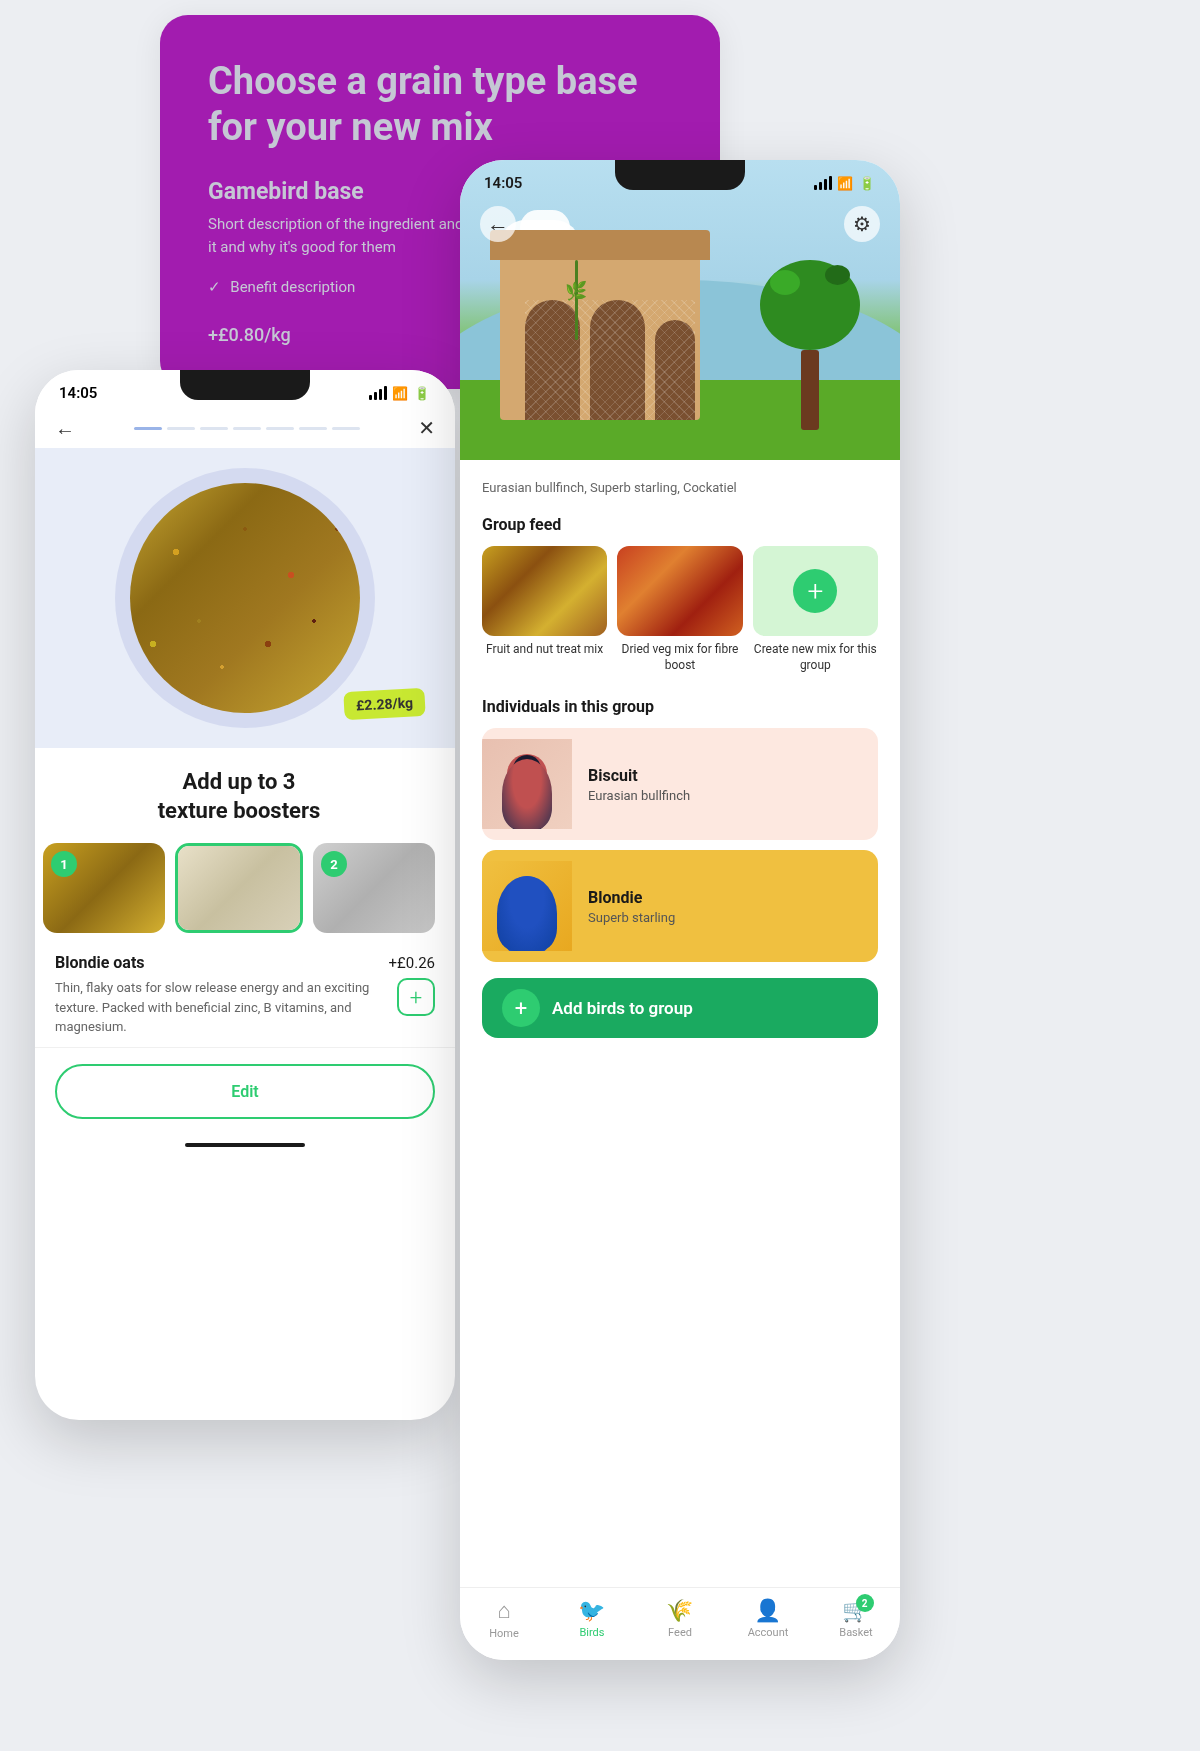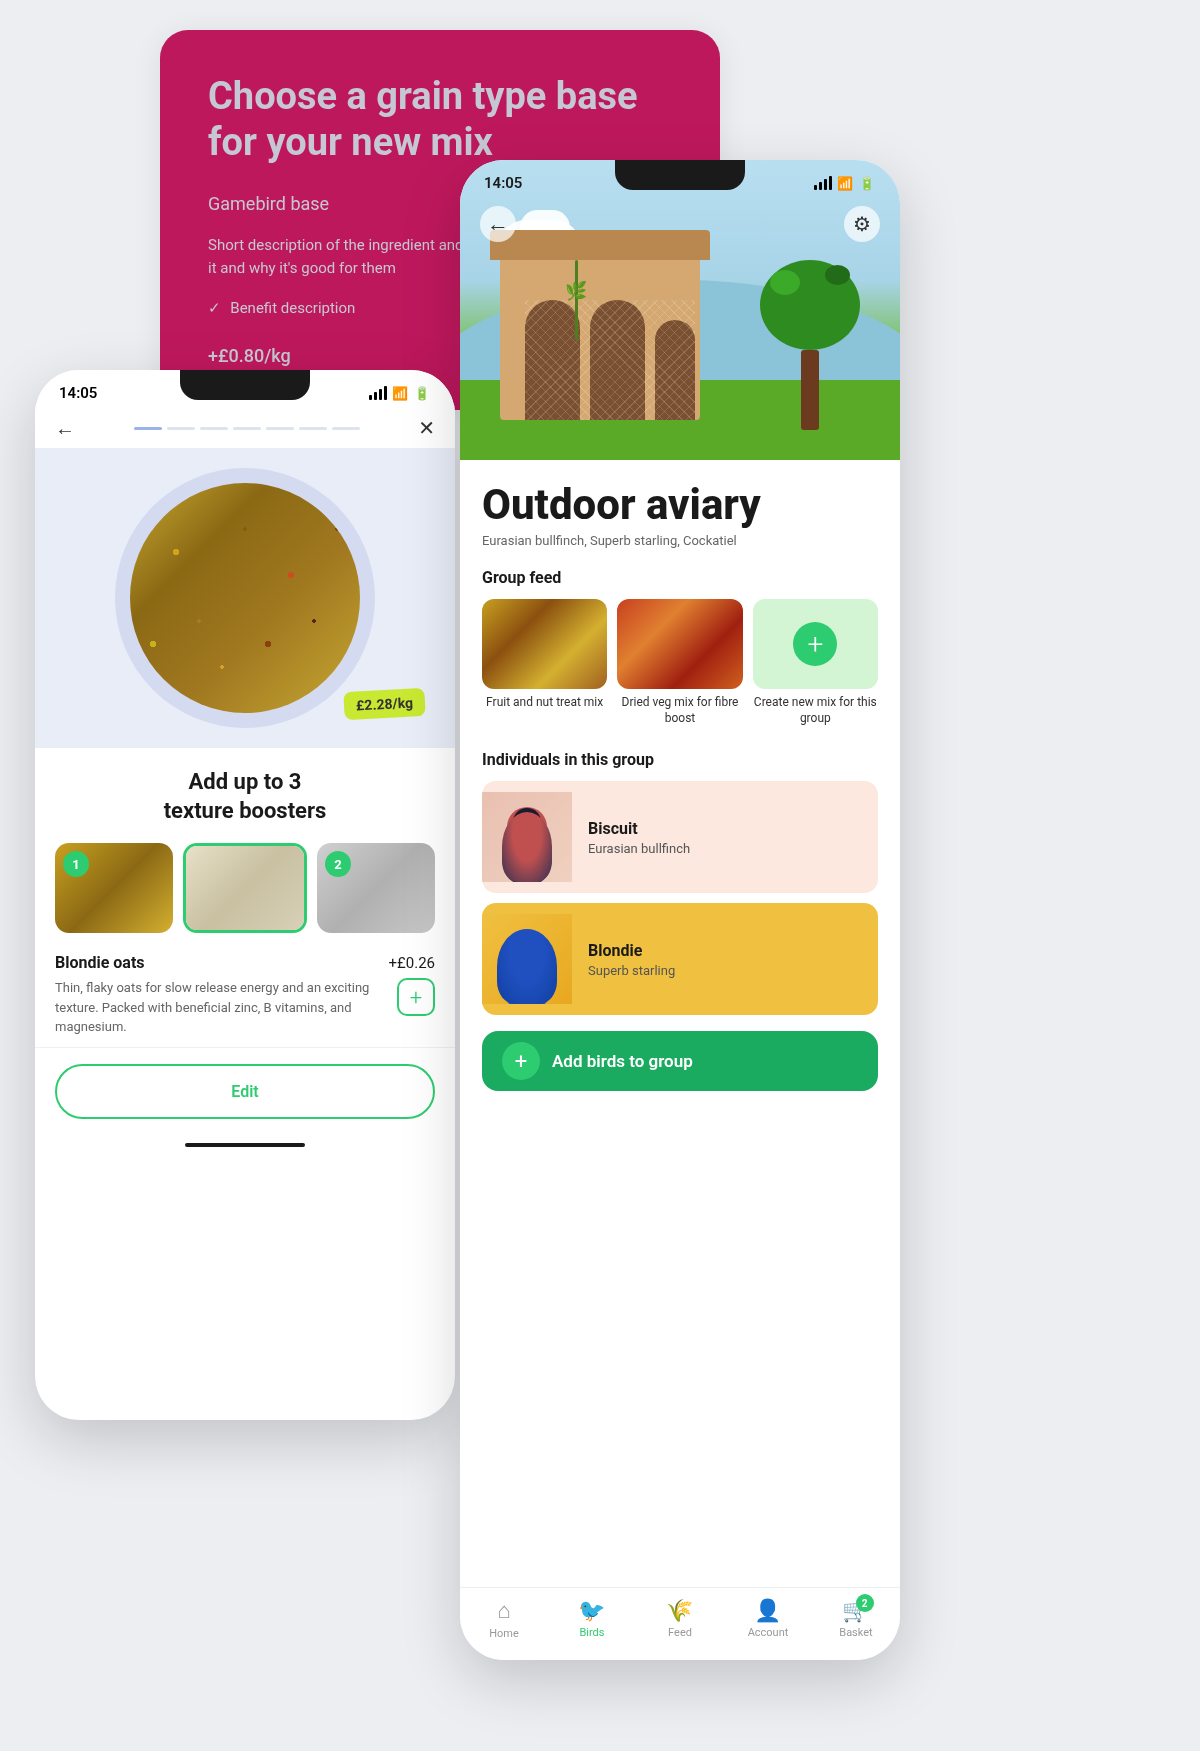--- a/index.html
+++ b/index.html
@@ -8,40 +8,40 @@
       width: 1200px;
       min-height: 1751px;
       font-family: -apple-system, BlinkMacSystemFont, 'Segoe UI', Roboto, sans-serif;
       position: relative;
       overflow: hidden;
     }
 
     
     .grain-card {
       position: absolute;
-      top: 30px;
+      top: 15px;
       left: 160px;
       width: 560px;
-      background: #be185d;
+      background: #a21caf;
       border-radius: 28px;
       padding: 44px 48px 44px 48px;
       box-shadow: 0 4px 30px rgba(0,0,0,0.08);
     }
     .grain-card-title {
       font-size: 38px;
       font-weight: 700;
       color: #c5c8d4;
       line-height: 1.2;
       margin-bottom: 28px;
     }
     .grain-card-subtitle {
-      font-size: 18px;
-      font-weight: 400;
+      font-size: 23px;
+      font-weight: 700;
       color: #c5c8d4;
-      margin-bottom: 20px;
+      margin-bottom: 8px;
     }
     .grain-card-desc {
       font-size: 15px;
       color: #c5c8d4;
       line-height: 1.5;
       margin-bottom: 20px;
     }
     .grain-card-benefit {
       font-size: 15px;
       color: #c5c8d4;
@@ -183,21 +183,21 @@
       color: #333;
       font-weight: 700;
       font-size: 14px;
       padding: 6px 12px;
       border-radius: 8px;
       transform: rotate(-3deg);
     }
 
     
     .boosters-section {
-      padding: 20px 20px 0 20px;
+      padding: 20px 20px 0 8px;
     }
     .boosters-title {
       text-align: center;
       font-size: 22px;
       font-weight: 700;
       color: #1a1a1a;
       margin-bottom: 18px;
       line-height: 1.3;
     }
     .boosters-row {
@@ -890,21 +890,20 @@
       <div class="aviary-roof"></div>
     </div>
 
     <div class="tree">
       <div class="tree-canopy"></div>
       <div class="tree-trunk"></div>
     </div>
   </div>
 
   <div class="aviary-content" style="height:calc(100% - 300px - 70px);overflow-y:auto;">
-    <div class="aviary-title">Outdoor aviary</div>
     <div class="aviary-birds-list">Eurasian bullfinch, Superb starling, Cockatiel</div>
 
     <div class="individuals-section">
       <div class="section-title">Group feed</div>
       <div class="feed-grid">
         <div class="feed-card">
           <div class="feed-card-img feed-img-1"></div>
           <div class="feed-card-label">Fruit and nut treat mix</div>
         </div>
         <div class="feed-card">

